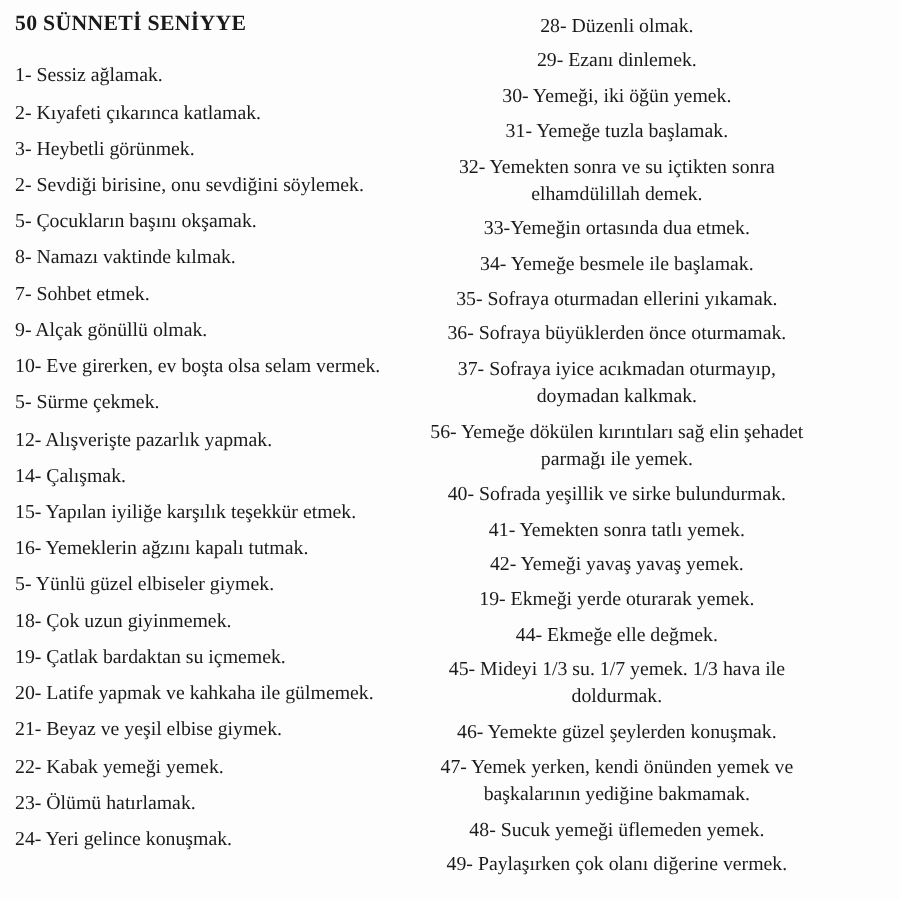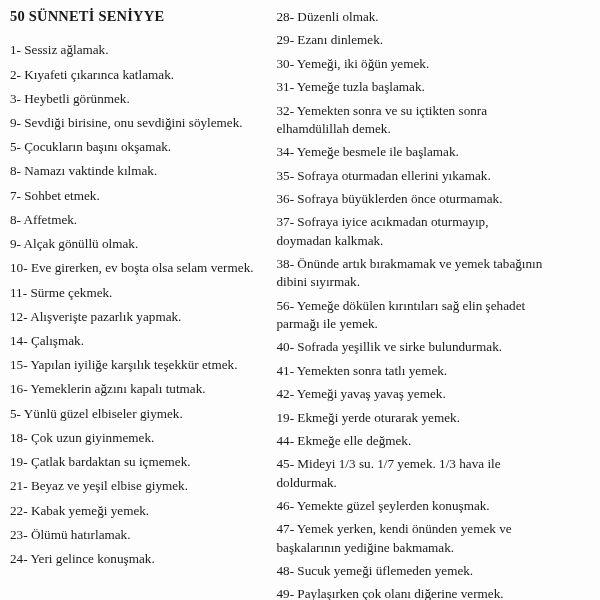--- a/index.html
+++ b/index.html
@@ -50,20 +50,21 @@
     line-height: 1.2;
   }
   .item {
     font-size: 13.2px;
     line-height: 1.38;
     margin: 0 0 6.0px 0;
     white-space: pre-wrap;
   }
   .col-right .item {
     margin-bottom: 5.2px;
+    text-align: center;
   }
   .clip-bottom {
     position: absolute;
     left: 0;
     bottom: 0;
     width: 600px;
     height: 2px;
     background: transparent;
   }
 </style>
@@ -71,53 +72,53 @@
 <body>
 
 <div class="page">
   <div class="columns">
 
     <div class="col col-left">
       <div class="title">50 SÜNNETİ SENİYYE</div>
       <div class="item">1- Sessiz ağlamak.</div>
       <div class="item">2- Kıyafeti çıkarınca katlamak.</div>
       <div class="item">3- Heybetli görünmek.</div>
-      <div class="item">9- Sevdiği birisine, onu sevdiğini söylemek.</div>
+      <div class="item">2- Sevdiği birisine, onu sevdiğini söylemek.</div>
       <div class="item">5- Çocukların başını okşamak.</div>
       <div class="item">8- Namazı vaktinde kılmak.</div>
       <div class="item">7- Sohbet etmek.</div>
-      <div class="item">8- Affetmek.</div>
       <div class="item">9- Alçak gönüllü olmak.</div>
       <div class="item">10- Eve girerken, ev boşta olsa selam vermek.</div>
-      <div class="item">11- Sürme çekmek.</div>
+      <div class="item">5- Sürme çekmek.</div>
       <div class="item">12- Alışverişte pazarlık yapmak.</div>
       <div class="item">14- Çalışmak.</div>
       <div class="item">15- Yapılan iyiliğe karşılık teşekkür etmek.</div>
       <div class="item">16- Yemeklerin ağzını kapalı tutmak.</div>
       <div class="item">5- Yünlü güzel elbiseler giymek.</div>
       <div class="item">18- Çok uzun giyinmemek.</div>
       <div class="item">19- Çatlak bardaktan su içmemek.</div>
+      <div class="item">20- Latife yapmak ve kahkaha ile gülmemek.</div>
       <div class="item">21- Beyaz ve yeşil elbise giymek.</div>
       <div class="item">22- Kabak yemeği yemek.</div>
       <div class="item">23- Ölümü hatırlamak.</div>
       <div class="item">24- Yeri gelince konuşmak.</div>
 
     </div>
 
     <div class="col col-right">
       <div class="item">28- Düzenli olmak.</div>
       <div class="item">29- Ezanı dinlemek.</div>
       <div class="item">30- Yemeği, iki öğün yemek.</div>
       <div class="item">31- Yemeğe tuzla başlamak.</div>
       <div class="item">32- Yemekten sonra ve su içtikten sonra elhamdülillah demek.</div>
+      <div class="item">33-Yemeğin ortasında dua etmek.</div>
       <div class="item">34- Yemeğe besmele ile başlamak.</div>
       <div class="item">35- Sofraya oturmadan ellerini yıkamak.</div>
       <div class="item">36- Sofraya büyüklerden önce oturmamak.</div>
       <div class="item">37- Sofraya iyice acıkmadan oturmayıp, doymadan kalkmak.</div>
-      <div class="item">38- Önünde artık bırakmamak ve yemek tabağının dibini sıyırmak.</div>
       <div class="item">56- Yemeğe dökülen kırıntıları sağ elin şehadet parmağı ile yemek.</div>
       <div class="item">40- Sofrada yeşillik ve sirke bulundurmak.</div>
       <div class="item">41- Yemekten sonra tatlı yemek.</div>
       <div class="item">42- Yemeği yavaş yavaş yemek.</div>
       <div class="item">19- Ekmeği yerde oturarak yemek.</div>
       <div class="item">44- Ekmeğe elle değmek.</div>
       <div class="item">45- Mideyi 1/3 su. 1/7 yemek. 1/3 hava ile doldurmak.</div>
       <div class="item">46- Yemekte güzel şeylerden konuşmak.</div>
       <div class="item">47- Yemek yerken, kendi önünden yemek ve başkalarının yediğine bakmamak.</div>
       <div class="item">48- Sucuk yemeği üflemeden yemek.</div>

